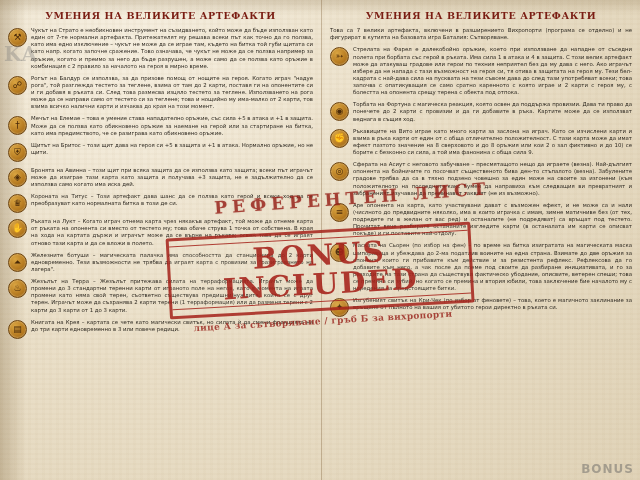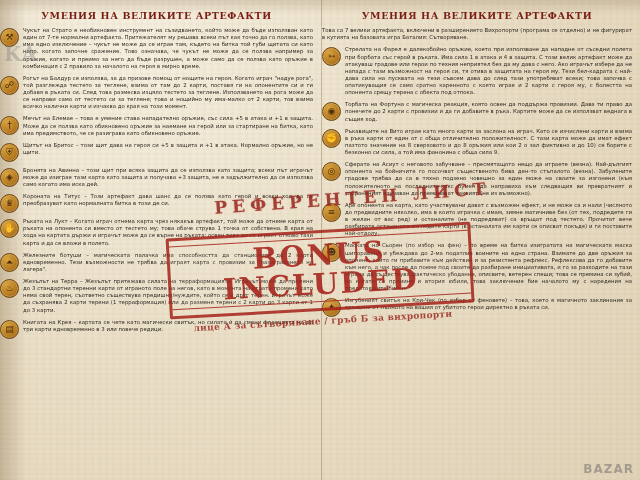--- a/index.html
+++ b/index.html
@@ -17,21 +17,21 @@
   .parchment-noise{
     position:absolute;inset:0;
     background:
       repeating-linear-gradient(0deg, rgba(160,130,80,.035) 0 2px, rgba(255,255,255,0) 2px 5px),
       repeating-linear-gradient(90deg, rgba(160,130,80,.03) 0 3px, rgba(255,255,255,0) 3px 7px);
     pointer-events:none;
   }
   .col{
     position:absolute;top:0;bottom:0;
     box-sizing:border-box;
-    padding:8px 8px 4px 0;
+    padding:8px 8px 4px 8px;
   }
   .col-left{left:0;width:322px;border-right:1px solid rgba(120,90,50,.35);}
   .col-right{left:322px;width:318px;}
 
   .col-title{
     text-align:center;
     font-weight:bold;
     font-size:9.5px;
     letter-spacing:.6px;
     color:#7a1d13;
@@ -240,14 +240,14 @@
   <div class="stamp-box">
     <div class="main">
       <div class="inner">
         <div class="bonus">BONUS INCLUDED</div>
       </div>
     </div>
     <div class="stamp-sub">лице А за сътворяване / гръб Б за вихропорти</div>
   </div>
 
   <div class="wm-left">KA</div>
-  <div class="wm-right">BAZAR</div>
+  <div class="wm-right">BONUS</div>
 </div>
 
 </body></html>

